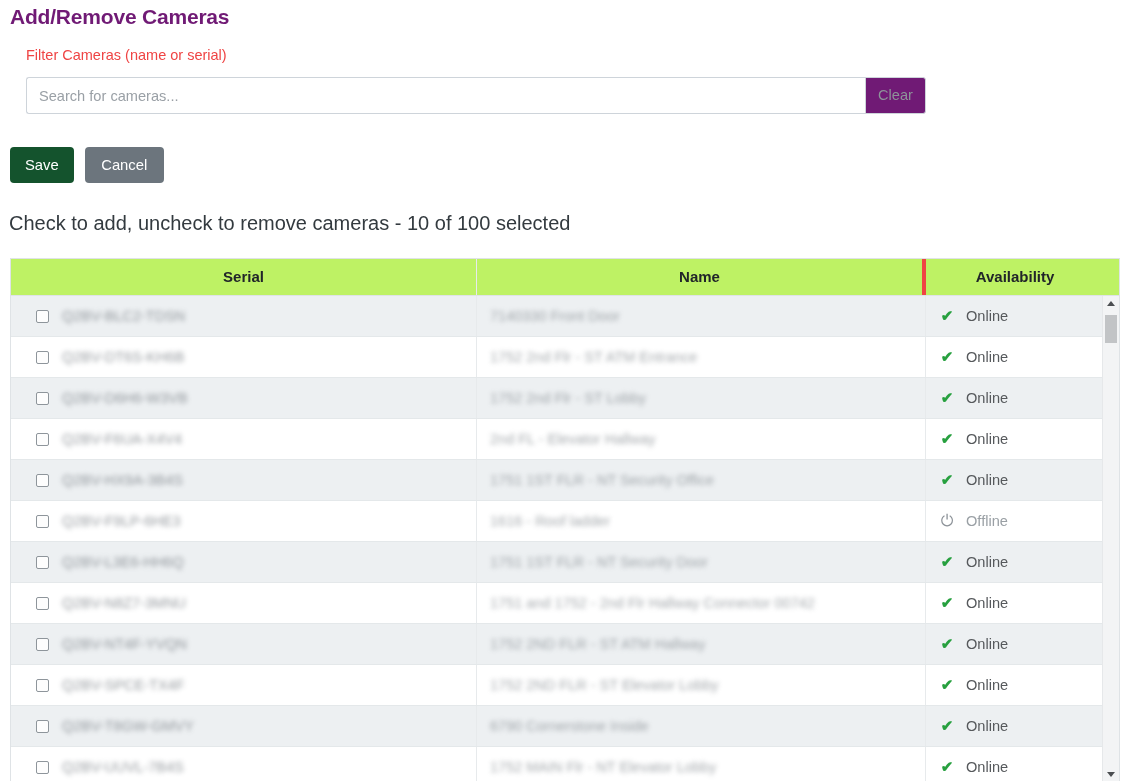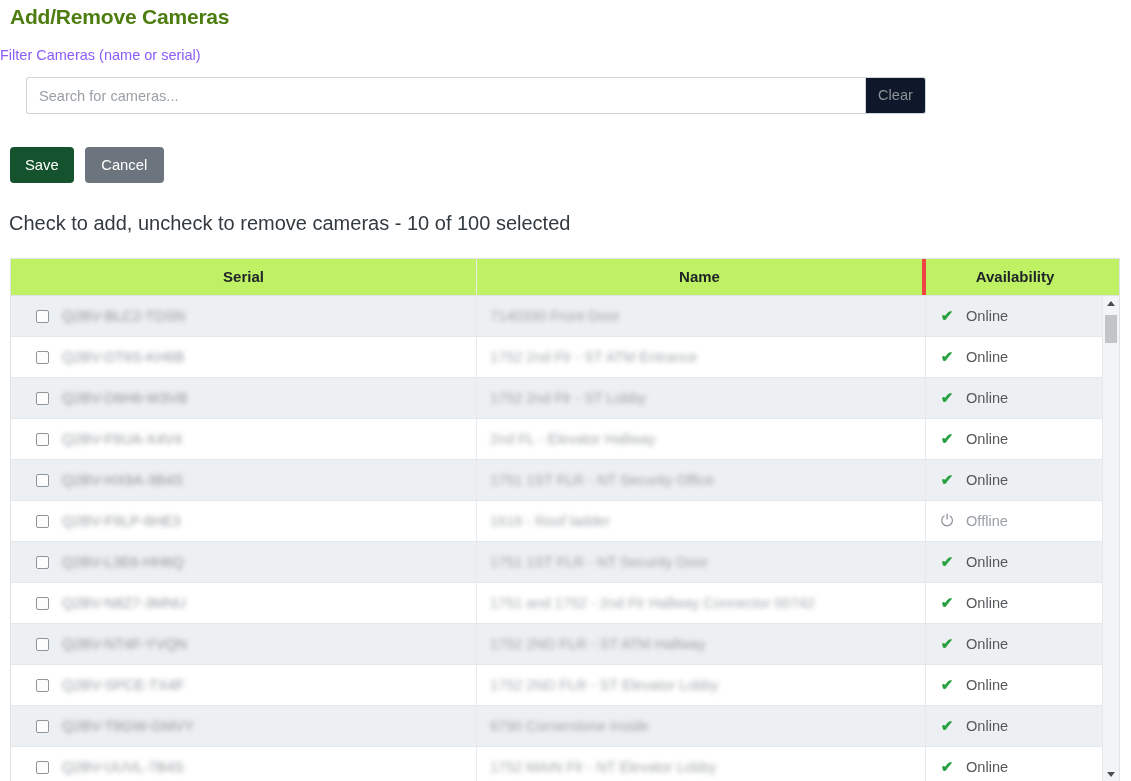--- a/index.html
+++ b/index.html
@@ -17,31 +17,31 @@
     background: #ffffff;
   }
 
   
   .page-title {
     position: absolute;
     left: 10px;
     top: 5px;
     font-size: 21px;
     font-weight: bold;
-    color: #4d7c0f;
+    color: #701a75;
     letter-spacing: -0.2px;
   }
 
   
   .filter-label {
     position: absolute;
-    left: 0;
+    left: 26px;
     top: 47px;
     font-size: 14.5px;
-    color: #8b5cf6;
+    color: #ef4444;
   }
 
   
   .search-group {
     position: absolute;
     left: 10px;
     top: 77px;
     width: 916px;
     height: 37px;
     display: flex;
@@ -63,21 +63,21 @@
     outline: none;
   }
   .search-input::placeholder { color: #9aa0a6; opacity: 1; }
   .clear-btn {
     flex: 0 0 auto;
     width: 61px;
     height: 37px;
     box-sizing: border-box;
     border: 1px solid #ced4da;
     border-radius: 0 3px 3px 0;
-    background: #0f172a;
+    background: #701a75;
     color: #8d9399;
     font-size: 14.6px;
     font-family: "Liberation Sans", sans-serif;
     cursor: pointer;
     line-height: 35px;
     text-align: center;
     padding: 0;
   }
 
   

